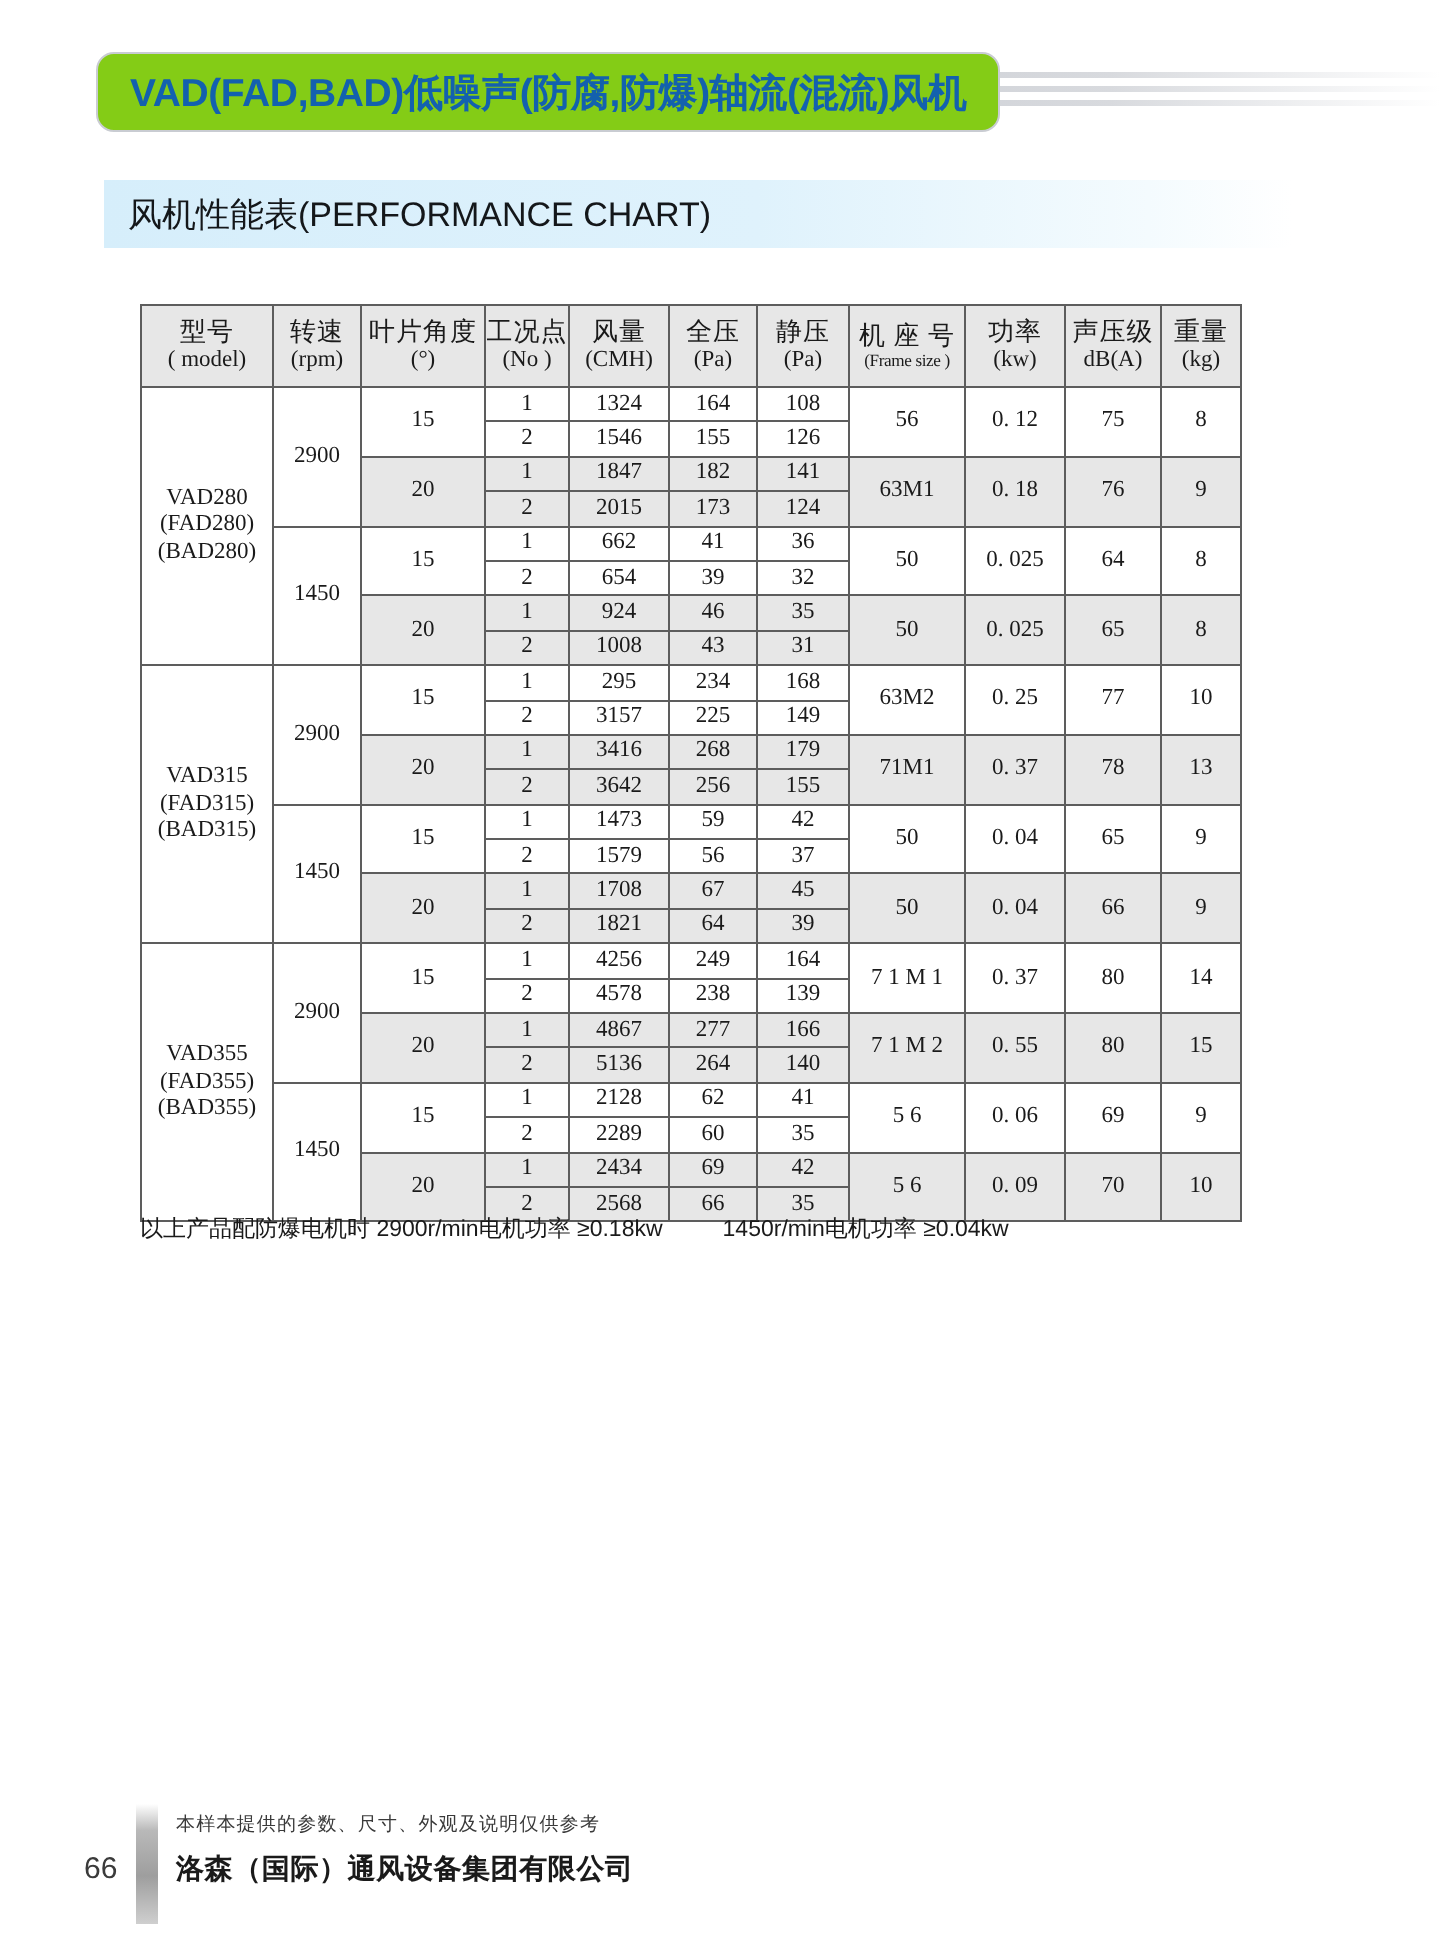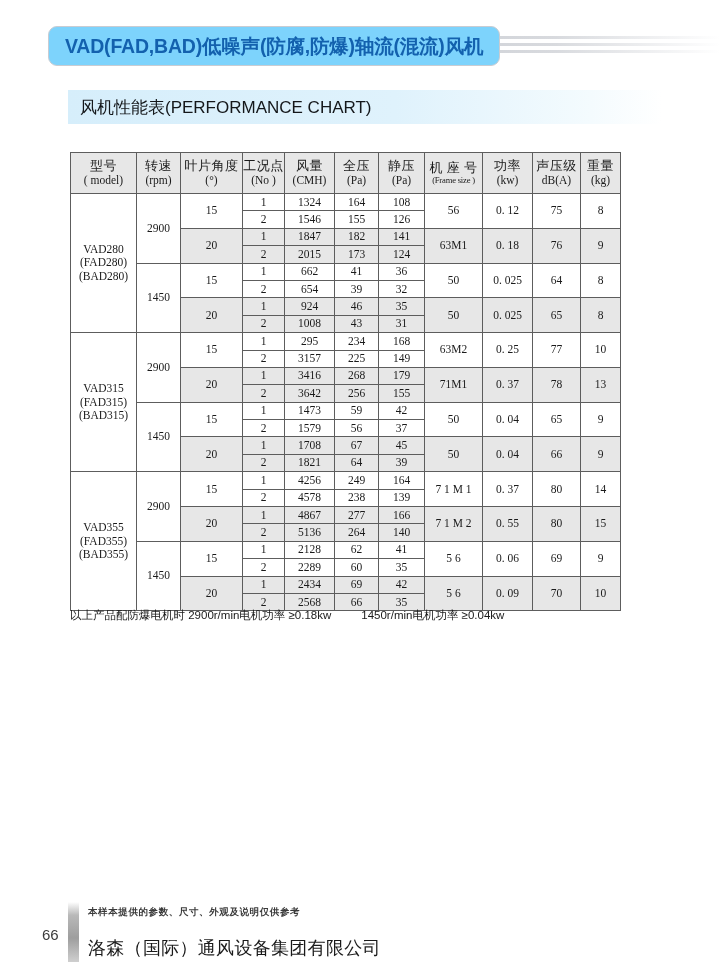--- a/index.html
+++ b/index.html
@@ -27,21 +27,21 @@
     position: absolute;
     left: 48px;
     top: 0px;
     height: 40px;
     box-sizing: border-box;
     padding: 0 16px 0 16px;
     display: flex;
     align-items: center;
     border: 1.5px solid #c9ccd2;
     border-radius: 9px;
-    background: #7dd3fc;
+    background: #84cc16;
     z-index: 3;
   }
   .title-pill-text {
     font-family: "Liberation Sans", sans-serif;
     font-weight: bold;
     font-size: 19.5px;
     color: #1361ae;
     letter-spacing: -0.2px;
     white-space: nowrap;
   }
@@ -60,21 +60,21 @@
     height: 3px;
     background: linear-gradient(to right, #cdd0d6 0%, #d8dade 45%, #ffffff 100%);
   }
   .deco-line.l1 { top: 2px; }
   .deco-line.l2 { top: 9px; }
   .deco-line.l3 { top: 16px; }
 
   
   .subtitle-bar {
     position: absolute;
-    left: 68px;
+    left: 52px;
     top: 90px;
     width: 594px;
     height: 34px;
     background: linear-gradient(to right, #d6eefb 0%, #dff2fc 55%, #f4fbfe 88%, #ffffff 100%);
     display: flex;
     align-items: center;
   }
   .subtitle-text {
     font-family: "Liberation Sans", sans-serif;
     font-size: 17px;
@@ -166,28 +166,28 @@
   .footer-text {
     position: absolute;
     left: 88px;
     top: 10px;
   }
   .footer-note {
     font-family: "Liberation Sans", sans-serif;
     font-size: 9.5px;
     color: #3a3a3a;
     letter-spacing: 0.6px;
-    font-weight: bold;
+    font-weight: normal;
   }
   .footer-company {
     font-family: "Liberation Sans", sans-serif;
-    font-size: 18px;
+    font-size: 14px;
     color: #1a1a1a;
-    font-weight: normal;
-    margin-top: 17px;
+    font-weight: bold;
+    margin-top: 7px;
     letter-spacing: 0.3px;
   }
 </style>
 </head>
 <body>
 
 <div class="header-band">
   <div class="deco-lines">
     <div class="deco-line l1"></div>
     <div class="deco-line l2"></div>

